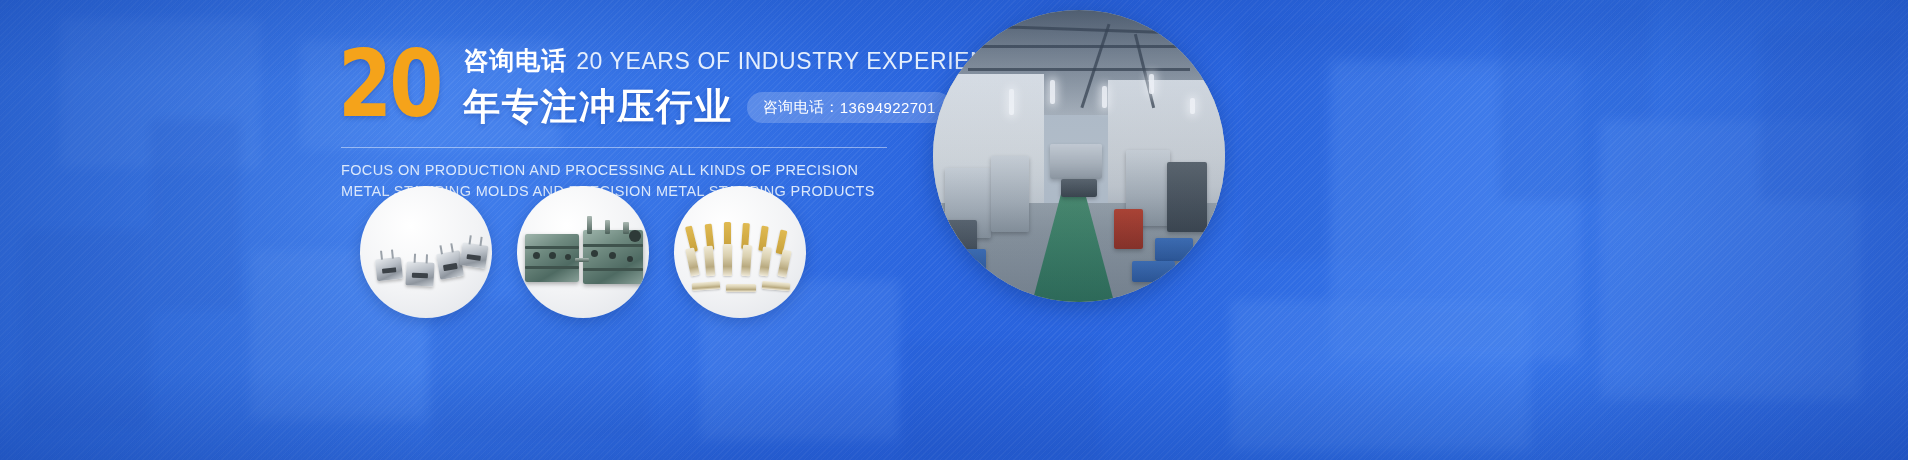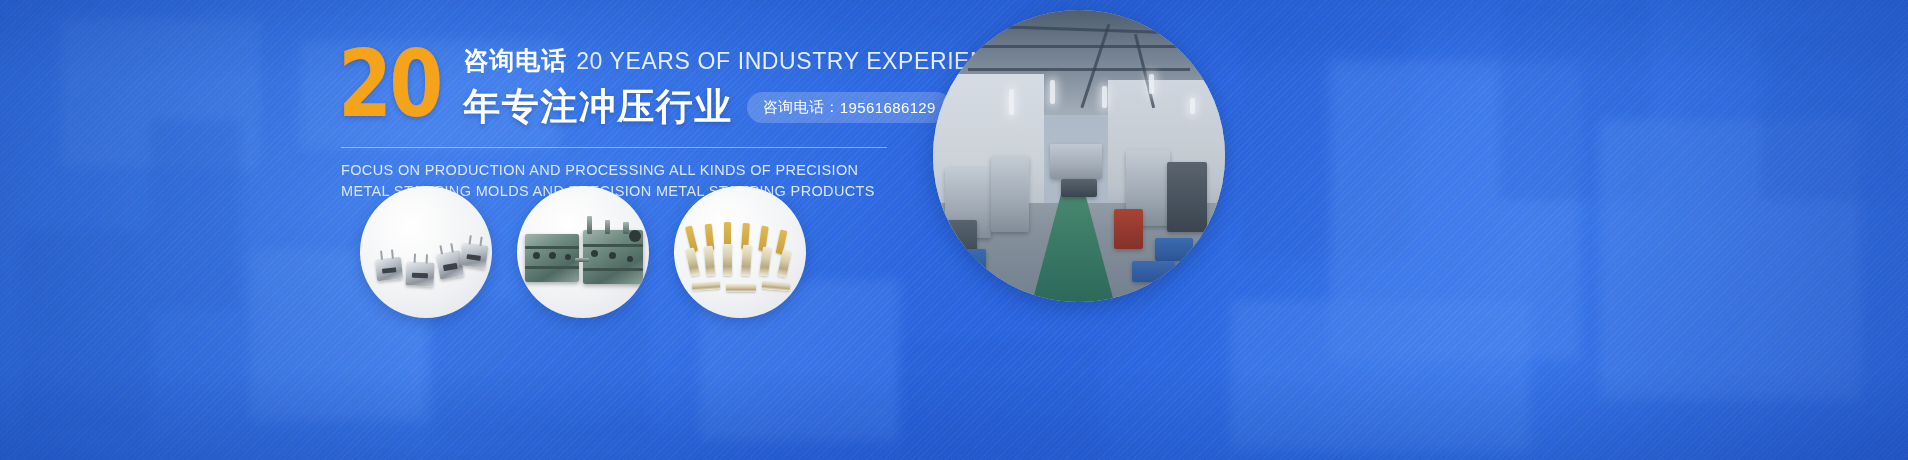--- a/index.html
+++ b/index.html
@@ -296,21 +296,21 @@
         <div class="line-a">
           <span class="cn-sm">咨询电话</span>
           <span class="en-sm">20 YEARS OF INDUSTRY EXPERIENCE</span>
         </div>
 
         <div class="line-b">
           <span class="cn-lg">年专注冲压行业</span>
 
           <span class="phone-badge">
             <span class="pb-label">咨询电话：</span>
-            <span>19561686129</span>
+            <span>13694922701</span>
           </span>
         </div>
       </div>
     </div>
 
     <div class="divider"></div>
 
     <div class="sub-en">FOCUS ON PRODUCTION AND PROCESSING ALL KINDS OF PRECISION METAL STAMPING MOLDS AND PRECISION METAL STAMPING PRODUCTS</div>
   </div>
 

